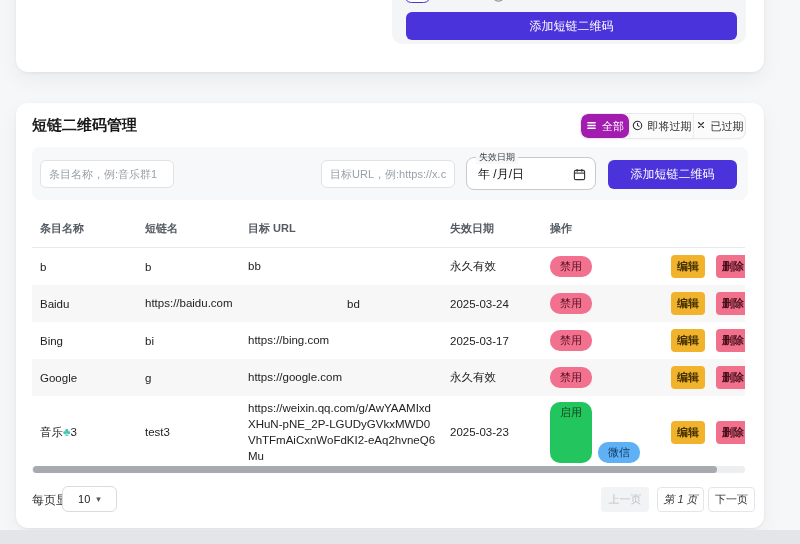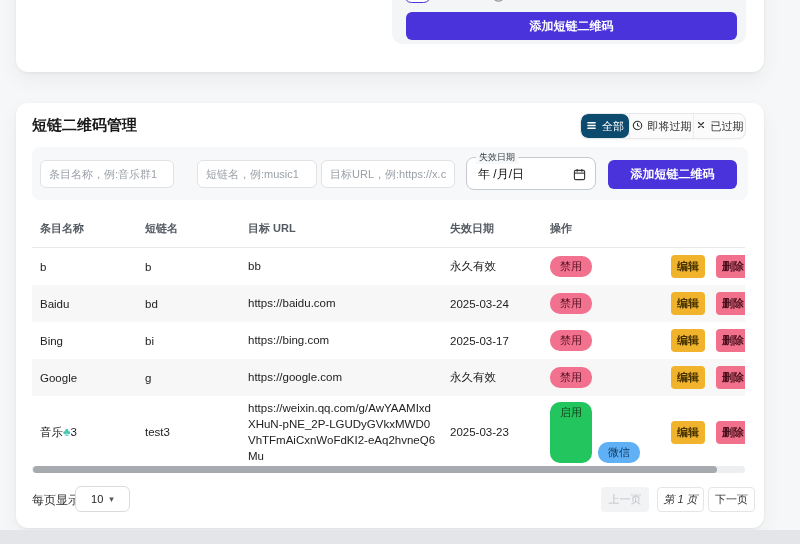--- a/index.html
+++ b/index.html
@@ -13,33 +13,33 @@
   #main-card { left:16px; top:103px; width:748px; height:425px; }
 
   
   .wx-panel { position:absolute; left:376px; top:-10px; width:354px; height:94px;
               background:#f4f5f7; border-radius:10px; }
   .toggle { position:absolute; left:12px; top:38px; width:27px; height:15px;
             background:#fff; border:1.5px solid #4a33db; border-radius:9px; }
   .wx-label { position:absolute; left:46px; top:37px; font-size:11px; color:#333; }
   .wx-info { position:absolute; left:100px; top:38px; }
   .btn-indigo { background:#4a33db; color:#fff; border:none; border-radius:6px;
-                font-size:12px; font-weight:bold; font-family:inherit; cursor:pointer;
+                font-size:12px; font-weight:normal; font-family:inherit; cursor:pointer;
                 display:flex; align-items:center; justify-content:center; }
   #top-add-btn { position:absolute; left:14px; top:62px; width:331px; height:28px; }
 
   
   .page-title { position:absolute; left:16px; top:13px; font-size:15px; font-weight:bold; color:#1a1a1a; }
   .seg { position:absolute; left:564px; top:10px; height:26px; display:flex;
          border:1px solid #e7e8ea; border-radius:8px; overflow:hidden; background:#fbfbfc;
          box-shadow:0 1px 2px rgba(0,0,0,.04); }
   .seg-item { display:flex; align-items:center; justify-content:center; gap:5px;
               font-size:11px; color:#333; cursor:pointer; border-left:1px solid #ececee; }
   .seg-item:first-child { border-left:none; }
-  .seg-item.active { background:#0c4a6e; color:#fff; border-radius:7px; }
+  .seg-item.active { background:#a21caf; color:#fff; border-radius:7px; }
   .s0 { width:48px; } .s1 { width:64px; } .s2 { width:52px; }
 
   
   .filter-panel { position:absolute; left:16px; top:44px; width:716px; height:53px;
                   background:#f7f8fa; border-radius:8px; }
   .tinput { position:absolute; top:57px; height:28px; border:1px solid #e0e2e5; border-radius:6px;
             background:#fff; font-size:11px; font-family:inherit; color:#111; padding:0 8px; }
   .tinput::placeholder { color:#9aa0a8; }
   #f-name { left:24px; width:134px; }
   #f-slug { left:181px; width:120px; }
@@ -68,21 +68,21 @@
           font-weight:bold; cursor:pointer; white-space:nowrap;margin-left:7px; }
 
   
   .hscroll { position:absolute; left:16px; top:363px; width:713px; height:7px;
              background:#eceef0; border-radius:4px; }
   .hscroll .thumb { position:absolute; left:1px; top:0; width:684px; height:7px;
                     background:#a7aaaf; border-radius:4px; }
 
   
   .pp-label { position:absolute; left:16px; top:389px; font-size:12px; color:#333; }
-  .pp-select { position:absolute; left:59px; top:383px; width:55px; height:26px;
+  .pp-select { position:absolute; left:46px; top:383px; width:55px; height:26px;
                border:1px solid #d9dbde; border-radius:6px; background:#fff;
                display:flex; align-items:center; justify-content:center; gap:6px;
                font-size:11px; color:#222; cursor:pointer; }
   .pg { position:absolute; top:384px; height:25px; border-radius:4px; font-size:11px;
         display:flex; align-items:center; justify-content:center; }
   #pg-prev { left:585px; width:48px; background:#f2f3f4; color:#bfc2c6; }
   #pg-cur  { left:641px; width:47px; background:#fff; border:1px solid #e3e5e7; color:#333;font-style:italic; }
   #pg-next { left:692px; width:47px; background:#fff; border:1px solid #e3e5e7; color:#333; cursor:pointer; }
 
   .bottom-strip { position:absolute; left:0; top:530px; width:800px; height:14px; background:#e3e5e8; }
@@ -135,21 +135,20 @@
           <svg width="10" height="10" viewBox="0 0 12 12">
               <path d="M3 3l6 6M9 3l-6 6" stroke="#333" stroke-width="1.4" stroke-linecap="round"></path>
             </svg>
         </span>
         <span>已过期</span>
       </div>
     </div>
 
     <div class="filter-panel"></div>
     <input class="tinput" id="f-name" placeholder="条目名称，例:音乐群1" style="">
-    <input class="tinput" id="f-slug" placeholder="短链名，例:music1" style="">
     <input class="tinput" id="f-url" placeholder="目标URL，例:https://x.com/" style="">
     <div class="datebox">
       <span class="dlabel" style="background:#f7f8fa;">失效日期</span>
       <span class="dval">年 /月/日</span>
       <span class="dcal">
         <svg width="13" height="13" viewBox="0 0 14 14">
             <rect x="1.5" y="2.5" width="11" height="10" rx="1.5" fill="none" stroke="#333" stroke-width="1.2"></rect>
             <path d="M1.5 5.5h11" stroke="#333" stroke-width="1.2"></path>
             <path d="M4.5 1v3M9.5 1v3" stroke="#333" stroke-width="1.2"></path>
           </svg>
@@ -177,22 +176,22 @@
                 <span class="badge" style="background: rgb(241, 113, 142); color: rgb(84, 16, 34);">禁用</span>
               </div>
               <div class="cell c-actions">
                 <button class="abtn" style="background: rgb(242, 179, 44); color: rgb(70, 51, 0);">编辑</button>
                 <button class="abtn" style="background: rgb(241, 112, 140); color: rgb(74, 15, 28);">删除</button>
                 <button class="abtn" style="background: rgb(69, 168, 245); color: rgb(11, 58, 102);">二维码</button>
               </div>
             </div>
             <div class="trow">
               <div class="cell c-name"><span>Baidu</span></div>
+              <div class="cell c-url">https://baidu.com</div>
               <div class="cell c-slug">bd</div>
-              <div class="cell c-url">https://baidu.com</div>
               <div class="cell c-expiry">2025-03-24</div>
               <div class="cell c-status">
                 <span class="badge" style="background: rgb(241, 113, 142); color: rgb(84, 16, 34);">禁用</span>
               </div>
               <div class="cell c-actions">
                 <button class="abtn" style="background: rgb(242, 179, 44); color: rgb(70, 51, 0);">编辑</button>
                 <button class="abtn" style="background: rgb(241, 112, 140); color: rgb(74, 15, 28);">删除</button>
                 <button class="abtn" style="background: rgb(69, 168, 245); color: rgb(11, 58, 102);">二维码</button>
               </div>
             </div>

